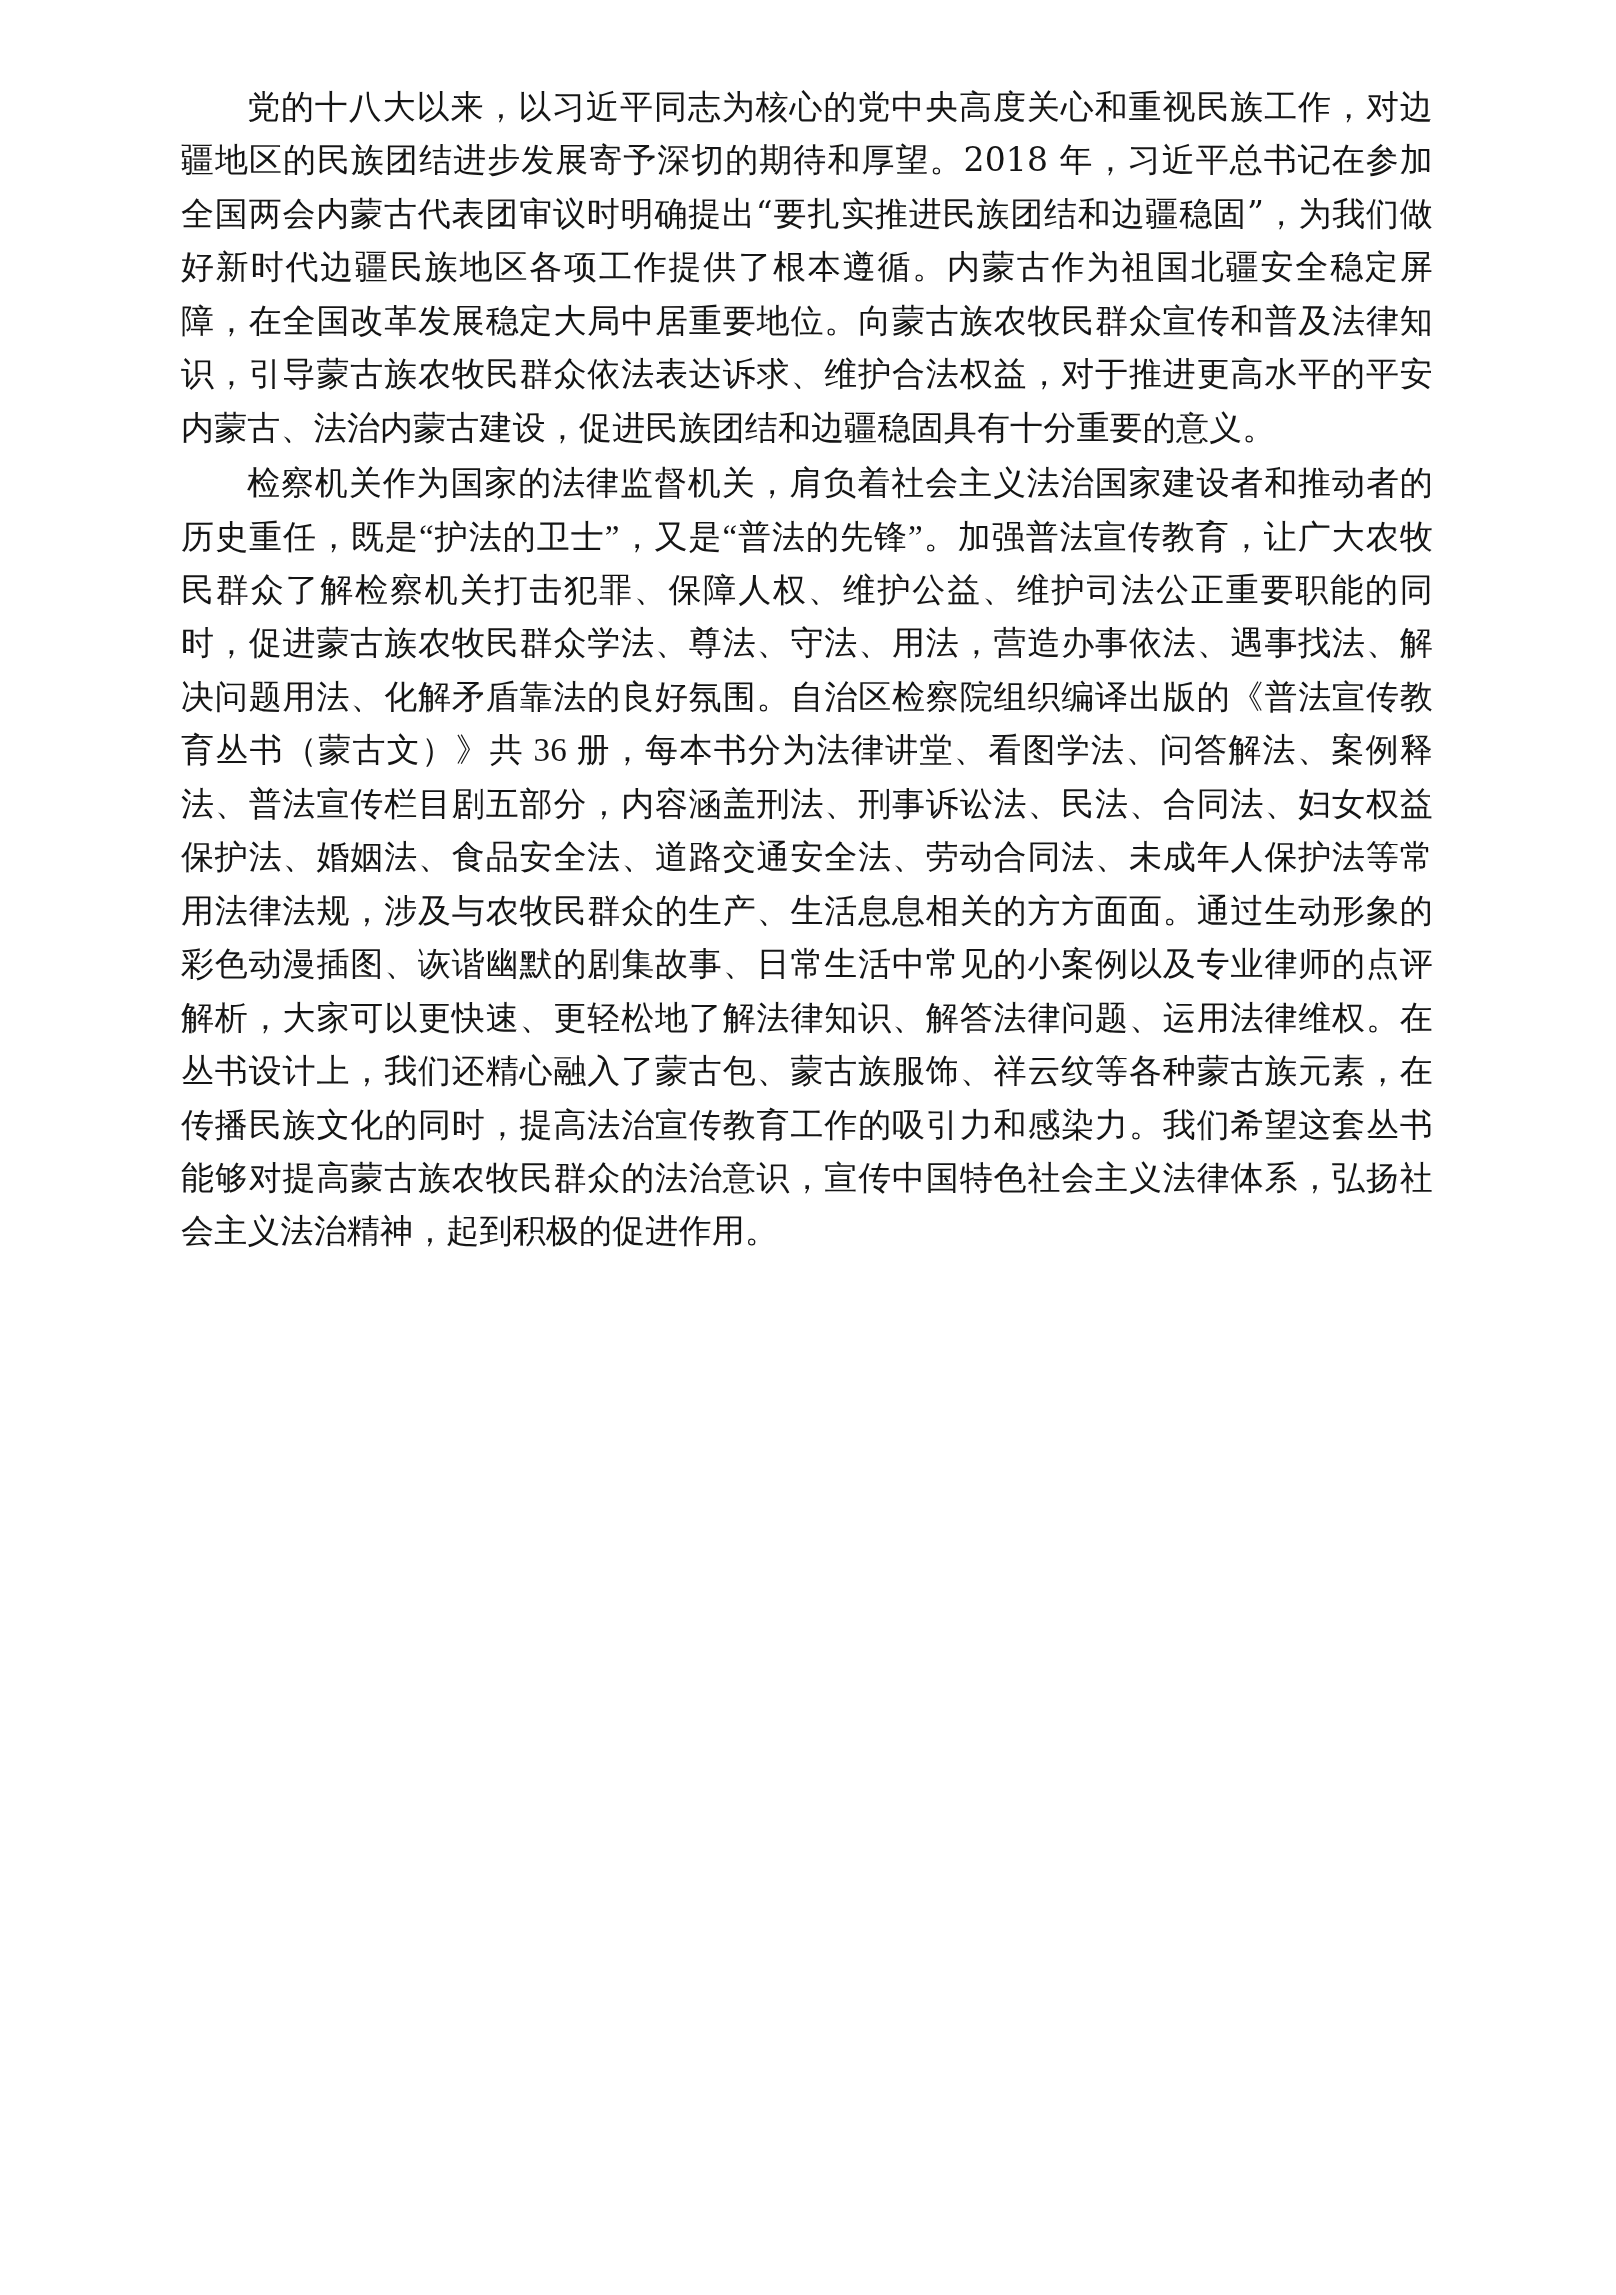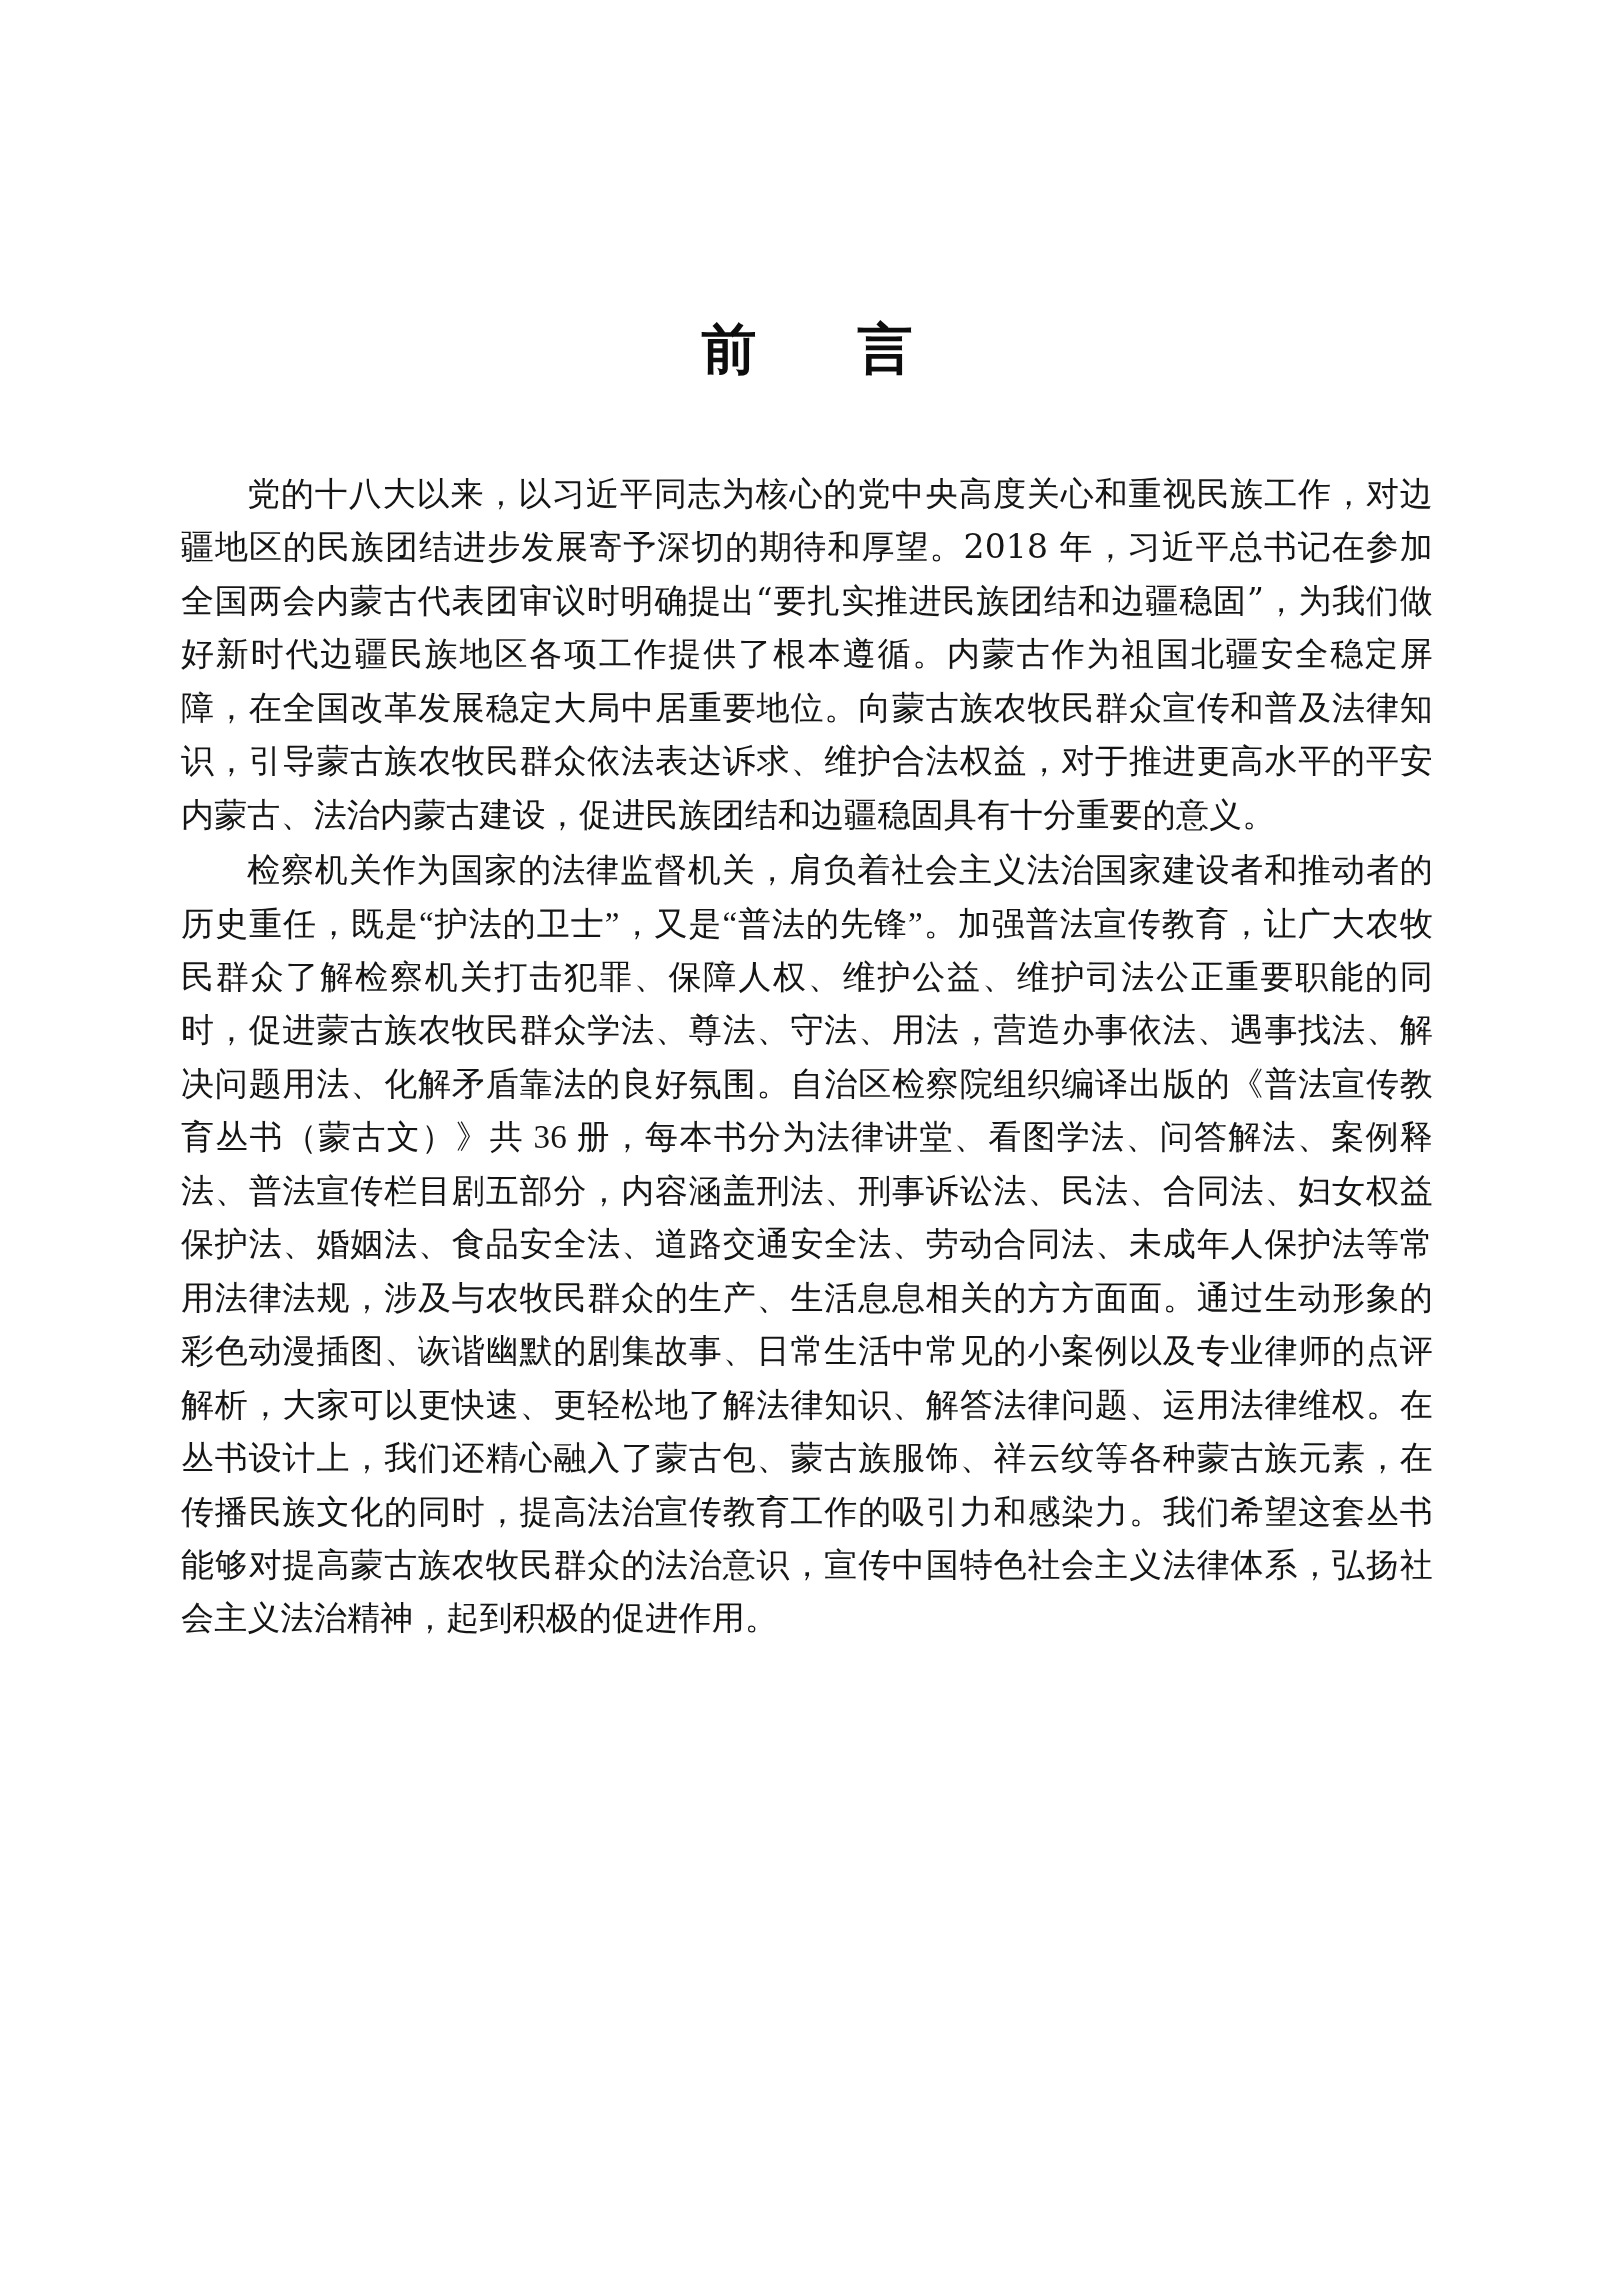--- a/index.html
+++ b/index.html
@@ -50,20 +50,19 @@
   p.para + p.para {
     margin-top: 2.9px;
     font-family: Liberation Serif, serif;
   }
 </style>
 </head>
 <body>
 
 <div class="page">
   <div class="content">
-    <h1 class="doc-title">前　言</h1>
     <div class="body-block">
       <p class="para">党的十八大以来，以习近平同志为核心的党中央高度关心和重视民族工作，对边疆地区的民族团结进步发展寄予深切的期待和厚望。2018 年，习近平总书记在参加全国两会内蒙古代表团审议时明确提出“要扎实推进民族团结和边疆稳固”，为我们做好新时代边疆民族地区各项工作提供了根本遵循。内蒙古作为祖国北疆安全稳定屏障，在全国改革发展稳定大局中居重要地位。向蒙古族农牧民群众宣传和普及法律知识，引导蒙古族农牧民群众依法表达诉求、维护合法权益，对于推进更高水平的平安内蒙古、法治内蒙古建设，促进民族团结和边疆稳固具有十分重要的意义。</p>
       <p class="para">检察机关作为国家的法律监督机关，肩负着社会主义法治国家建设者和推动者的历史重任，既是“护法的卫士”，又是“普法的先锋”。加强普法宣传教育，让广大农牧民群众了解检察机关打击犯罪、保障人权、维护公益、维护司法公正重要职能的同时，促进蒙古族农牧民群众学法、尊法、守法、用法，营造办事依法、遇事找法、解决问题用法、化解矛盾靠法的良好氛围。自治区检察院组织编译出版的《普法宣传教育丛书（蒙古文）》共 36 册，每本书分为法律讲堂、看图学法、问答解法、案例释法、普法宣传栏目剧五部分，内容涵盖刑法、刑事诉讼法、民法、合同法、妇女权益保护法、婚姻法、食品安全法、道路交通安全法、劳动合同法、未成年人保护法等常用法律法规，涉及与农牧民群众的生产、生活息息相关的方方面面。通过生动形象的彩色动漫插图、诙谐幽默的剧集故事、日常生活中常见的小案例以及专业律师的点评解析，大家可以更快速、更轻松地了解法律知识、解答法律问题、运用法律维权。在丛书设计上，我们还精心融入了蒙古包、蒙古族服饰、祥云纹等各种蒙古族元素，在传播民族文化的同时，提高法治宣传教育工作的吸引力和感染力。我们希望这套丛书能够对提高蒙古族农牧民群众的法治意识，宣传中国特色社会主义法律体系，弘扬社会主义法治精神，起到积极的促进作用。</p>
     </div>
   </div>
 </div>
 
 
 </body></html>

